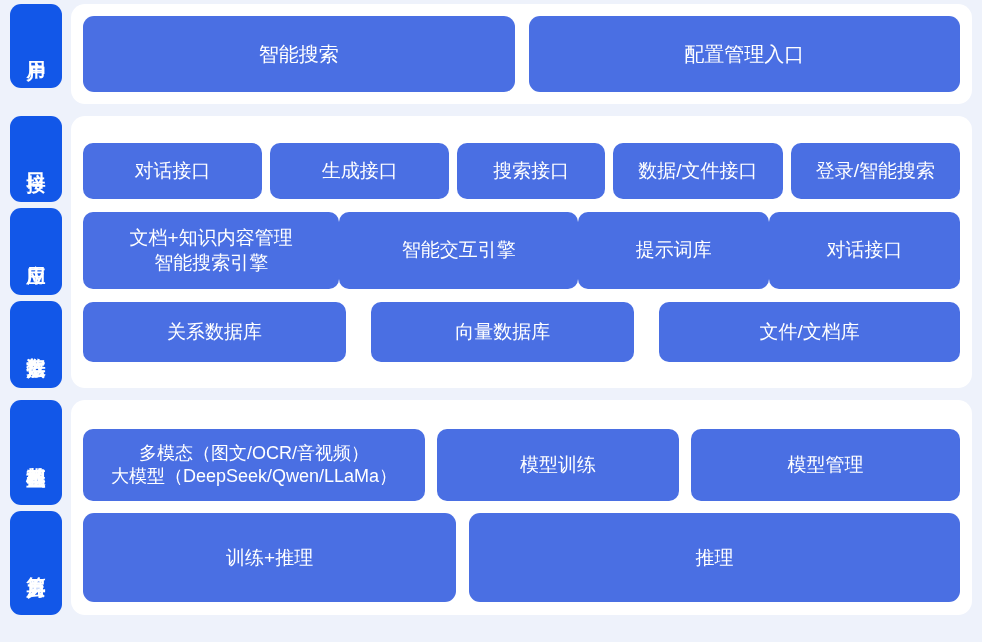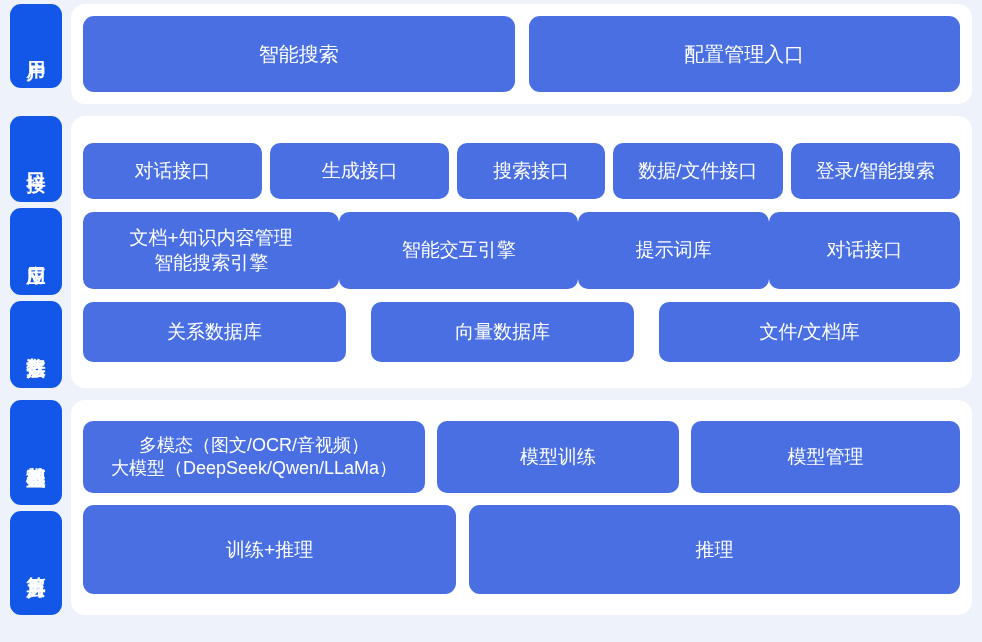--- a/index.html
+++ b/index.html
@@ -70,21 +70,21 @@
     background: #ffffff;
     border-radius: 14px;
     box-sizing: border-box;
     padding: 12px 12px;
     display: flex;
     flex-direction: column;
     justify-content: center;
     gap: 12px;
   }
   .panel-middle { padding: 14px 12px; gap: 13px; }
-  .panel-infra  { padding: 26px 12px; gap: 12px; }
+  .panel-infra  { padding: 13px 12px; gap: 12px; justify-content: flex-end; }
 
   
   .row {
     display: flex;
     gap: 13px;
     flex: 1 1 auto;
     min-height: 0;
   }
   .row-users   { gap: 14px; }
   .row-iface   { flex: 0 0 56px; gap: 8px; }

